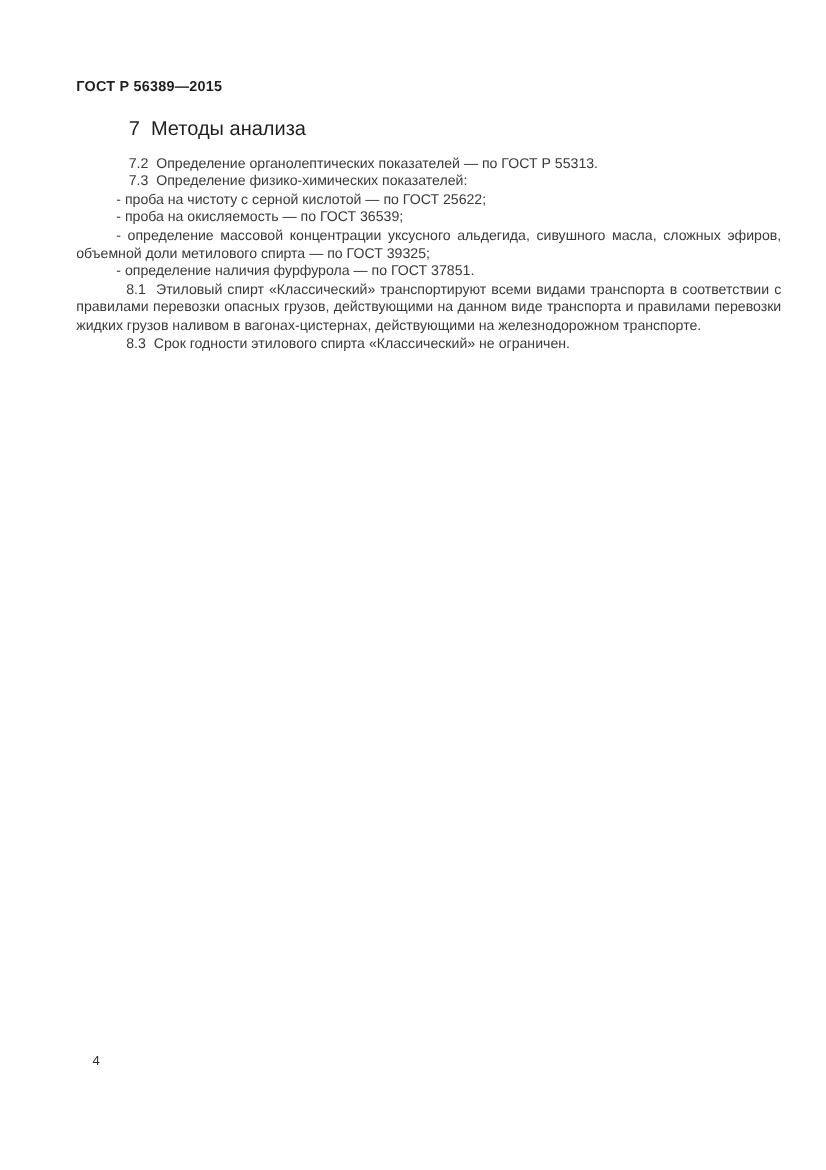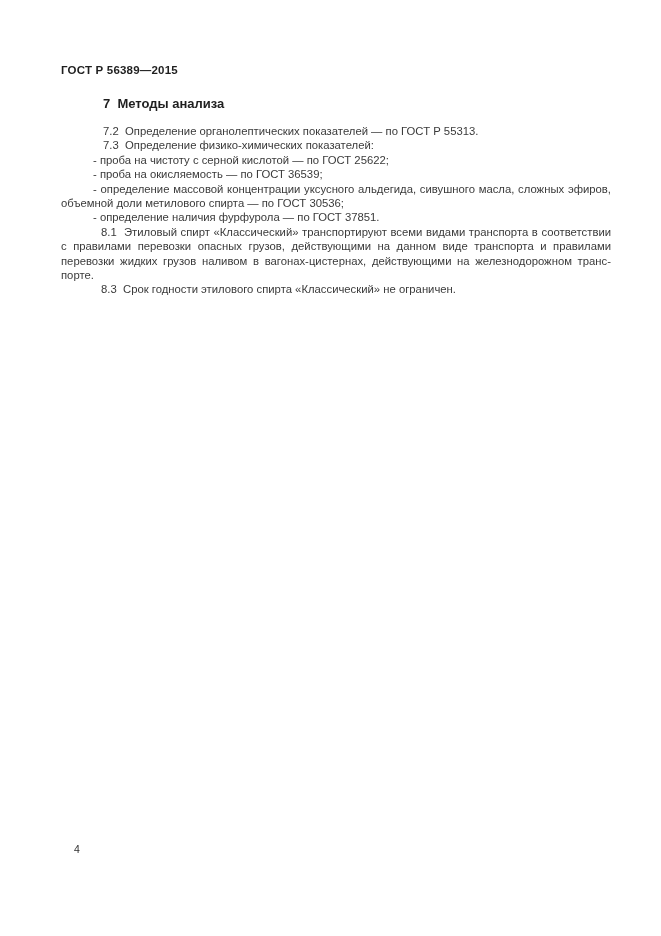--- a/index.html
+++ b/index.html
@@ -11,34 +11,34 @@
     position: relative;
     width: 661px;
     height: 936px;
     background: #ffffff;
     font-family: "Liberation Sans", "DejaVu Sans", sans-serif;
     color: #3a3a3a;
     overflow: hidden;
     box-sizing: border-box;
   }
   .content {
-    padding: 63px 50px 0 61px; 
+    padding: 63px 36px 0 61px; 
   }
   .doc-code {
     font-size: 11.5px;
     line-height: 14px;
     font-weight: bold;
     color: #1f1f1f;
     letter-spacing: 0.2px;
     margin: 0 0 19px 0;
   }
   .sec-heading {
-    font-size: 13px;
+    font-size: 16px;
     line-height: 16px;
-    font-weight: bold;
+    font-weight: normal;
     color: #1f1f1f;
     margin: 0 0 12px 42px;
   }
   .sec-heading.sec8 {
     margin-top: 13px;
     margin-bottom: 10px;
   }
   p.line, p.para {
     margin: 0;
     font-size: 11.3px;
@@ -65,21 +65,21 @@
 
     <div class="doc-code">ГОСТ Р 56389—2015</div>
 
     <h2 class="sec-heading">7&nbsp; Методы анализа</h2>
 
     <div>
       <p class="line num">7.2&nbsp; Определение органолептических показателей — по ГОСТ Р 55313.</p>
       <p class="line num">7.3&nbsp; Определение физико-химических показателей:</p>
       <p class="line dash">- проба на чистоту с серной кислотой — по ГОСТ 25622;</p>
       <p class="line dash">- проба на окисляемость — по ГОСТ 36539;</p>
-      <p class="line dash">- определение массовой концентрации уксусного альдегида, сивушного масла, сложных эфиров, объемной доли метилового спирта — по ГОСТ 30536;</p>
+      <p class="line dash">- определение массовой концентрации уксусного альдегида, сивушного масла, сложных эфиров, объемной доли метилового спирта — по ГОСТ 39325;</p>
       <p class="line dash">- определение наличия фурфурола — по ГОСТ 37851.</p>
     </div>
 
 
     <div>
       <p class="para">8.1&nbsp; Этиловый спирт «Классический» транспортируют всеми видами транспорта в соответствии с правилами перевозки опасных грузов, действующими на данном виде транспорта и правилами перевозки жидких грузов наливом в вагонах-цистернах, действующими на железнодорожном транс­порте.</p>
       <p class="para">8.3&nbsp; Срок годности этилового спирта «Классический» не ограничен.</p>
     </div>
 
   </div>

